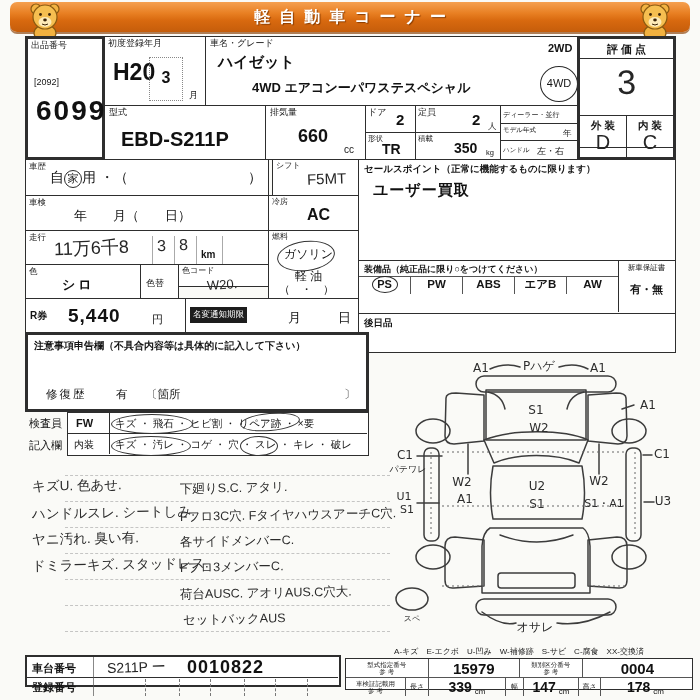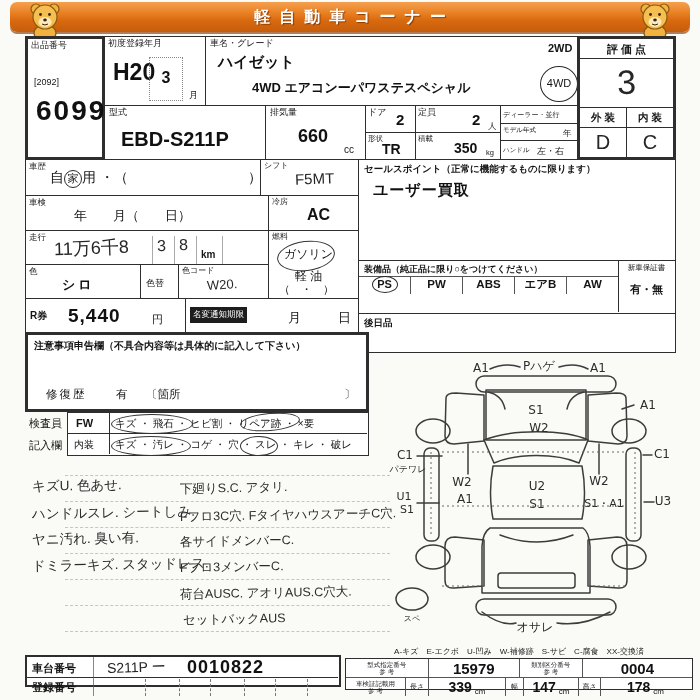--- a/index.html
+++ b/index.html
@@ -84,21 +84,21 @@
 <div class="abs" style="left:548px;top:42px;font-size:11px;font-weight:700">2WD</div>
 <div class="abs circle" style="left:540px;top:66px;width:38px;height:36px">
   <span style="font-size:11px;font-weight:400;line-height:33px">4WD</span>
 </div>
 
 <div class="box thick" style="left:577px;top:36px;width:99px;height:124px">
   <div class="abs" style="left:0;top:0;width:93px;height:20px;border-bottom:1.5px solid #2e2e2e;text-align:center;font-size:11px;font-weight:700;line-height:20px">評 価 点</div>
   <div class="abs hand" style="left:0;top:20px;width:93px;height:48px;text-align:center">
     <span class="rot" style="font-size:34px;line-height:46px">3</span>
   </div>
-  <div class="abs" style="left:0;top:68px;width:93px;height:21px;border-top:1.5px solid #2e2e2e;border-bottom:1.5px solid #2e2e2e;display:flex">
+  <div class="abs" style="left:0;top:76px;width:93px;height:33px;border-top:1.5px solid #2e2e2e;border-bottom:1.5px solid #2e2e2e;display:flex">
     <span style="flex:1;text-align:center;font-size:10.5px;font-weight:700;line-height:19px">外 装</span>
     <span style="flex:1;text-align:center;font-size:10.5px;font-weight:700;line-height:19px;border-left:1px solid #2e2e2e">内 装</span>
   </div>
   <div class="abs" style="left:0;top:89px;width:93px;height:29px;display:flex">
     <span class="hand" style="flex:1;text-align:center;font-size:20px;line-height:28px">D</span>
     <span class="hand" style="flex:1;text-align:center;font-size:20px;line-height:28px;border-left:1px solid #2e2e2e">C</span>
   </div>
 </div>
 
 <div class="box" style="left:104px;top:105px;width:162px;height:55px">
@@ -162,36 +162,36 @@
   <span class="abs" style="left:175px;top:18px;font-size:10px;font-weight:700">km</span>
   <div class="vline" style="left:196px;top:5px;height:28px;opacity:.5"></div>
 </div>
 <div class="box" style="left:25px;top:264px;width:116px;height:35px">
   <span class="lbl abs" style="left:3px;top:2px;font-size:8.5px">色</span>
   <span class="prt abs" style="left:36px;top:11px;font-size:13px;letter-spacing:3px">シロ</span>
 </div>
 <div class="box" style="left:140px;top:264px;width:39px;height:35px">
   <span class="abs" style="left:5px;top:12px;font-size:9px">色替</span>
 </div>
-<div class="box" style="left:178px;top:264px;width:91px;height:35px">
+<div class="box" style="left:178px;top:264px;width:91px;height:23px">
   <span class="lbl abs" style="left:3px;top:2px;font-size:8px">色コード</span>
   <span class="hand abs" style="left:28px;top:12px;font-size:13px;transform:rotate(-4deg)">W20.</span>
 </div>
 <div class="box" style="left:25px;top:298px;width:161px;height:35px">
   <span class="abs" style="left:4px;top:10px;font-size:10px;font-weight:700">R券</span>
   <span class="prt abs" style="left:42px;top:6px;font-size:19px;letter-spacing:1px">5,440</span>
   <span class="abs" style="left:126px;top:13px;font-size:11px">円</span>
 </div>
 <div class="box" style="left:185px;top:298px;width:174px;height:35px">
   <span class="abs" style="left:4px;top:8px;font-size:8.5px;background:#1d1d1d;color:#fff;padding:2px 3px">名変通知期限</span>
   <span class="abs" style="left:102px;top:10px;font-size:13px">月</span>
   <span class="abs" style="left:152px;top:10px;font-size:13px">日</span>
 </div>
 
-<div class="box" style="left:260px;top:159px;width:107px;height:37px">
+<div class="box" style="left:272px;top:159px;width:107px;height:37px">
   <span class="lbl abs" style="left:3px;top:2px;font-size:8px">シフト</span>
   <span class="hand abs rot" style="left:34px;top:10px;font-size:15px">F5MT</span>
 </div>
 <div class="box" style="left:268px;top:195px;width:91px;height:36px">
   <span class="lbl abs" style="left:3px;top:2px;font-size:8px">冷房</span>
   <span class="prt abs" style="left:38px;top:10px;font-size:16px">AC</span>
 </div>
 <div class="box" style="left:268px;top:230px;width:91px;height:69px">
   <span class="lbl abs" style="left:3px;top:2px;font-size:8px">燃料</span>
   <span class="abs" style="left:15px;top:15px;font-size:12px">ガソリン</span>

